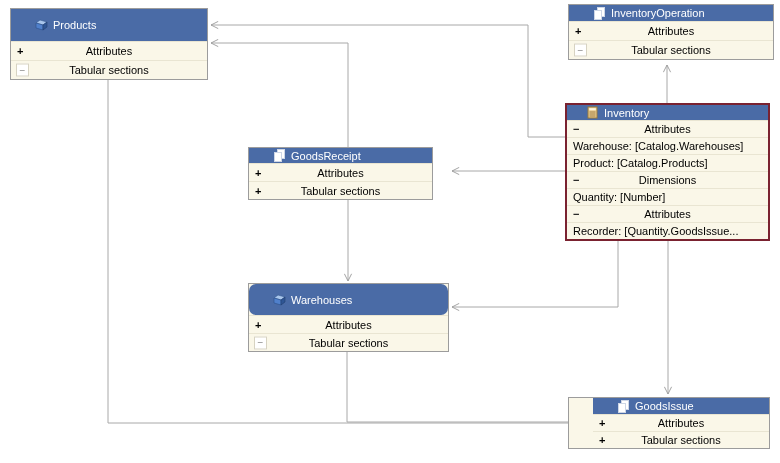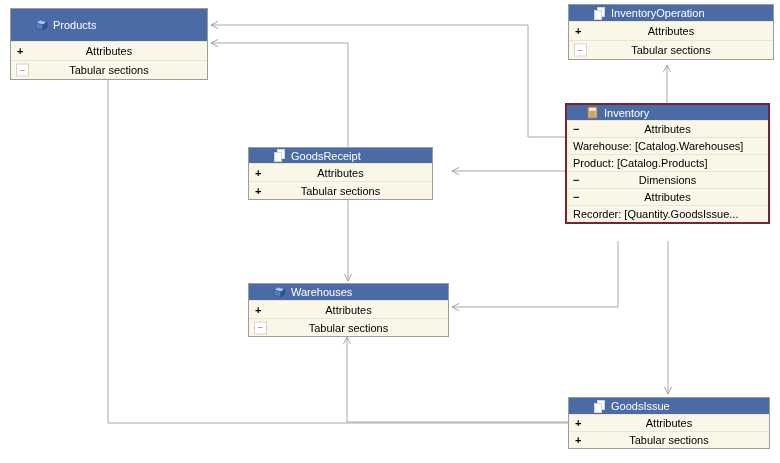--- a/index.html
+++ b/index.html
@@ -40,22 +40,22 @@
   }
   .exp.minusplain{color:#222;font-weight:bold;}
   
   .b-products{left:10px;top:8px;width:198px;}
   .b-products .hdr{height:32px;}  .b-products .row{height:19px;}
   .b-invop{left:568px;top:4px;width:206px;}
   .b-invop .hdr{height:16px;}     .b-invop .row{height:19px;}
   .b-receipt{left:248px;top:147px;width:185px;}
   .b-receipt .hdr{height:15px;}   .b-receipt .row{height:18px;}
   .b-warehouses{left:248px;top:283px;width:201px;}
-  .b-warehouses .hdr{height:16px;}.b-warehouses .row{height:18px;}
-  .b-issue{left:568px;top:397px;width:202px;}
+  .b-warehouses .hdr{height:31px;border-radius:7px;}.b-warehouses .row{height:18px;}
+  .b-issue{left:568px;top:397px;width:202px;padding-left:24px;}
   .b-issue .hdr{height:16px;}     .b-issue .row{height:17px;}
   .b-inventory{left:565px;top:103px;width:205px;}
   .b-inventory .hdr{height:15px;} .b-inventory .row{height:17px;}
   .b-inventory .hdr{padding-left:20px;}
 </style>
 </head>
 <body>
 
 <div id="canvas">
 
@@ -159,20 +159,23 @@
     <div class="row left">
       <span class="lbl">Warehouse: [Catalog.Warehouses]</span>
     </div>
     <div class="row left">
       <span class="lbl">Product: [Catalog.Products]</span>
     </div>
     <div class="row">
       <span class="exp minusplain">−</span>
       <span class="lbl">Dimensions</span>
     </div>
+    <div class="row left">
+      <span class="lbl">Quantity: [Number]</span>
+    </div>
     <div class="row">
       <span class="exp minusplain">−</span>
       <span class="lbl">Attributes</span>
     </div>
     <div class="row left">
       <span class="lbl">Recorder: [Quantity.GoodsIssue...</span>
     </div>
   </div>
 
   <div class="box b-warehouses">

